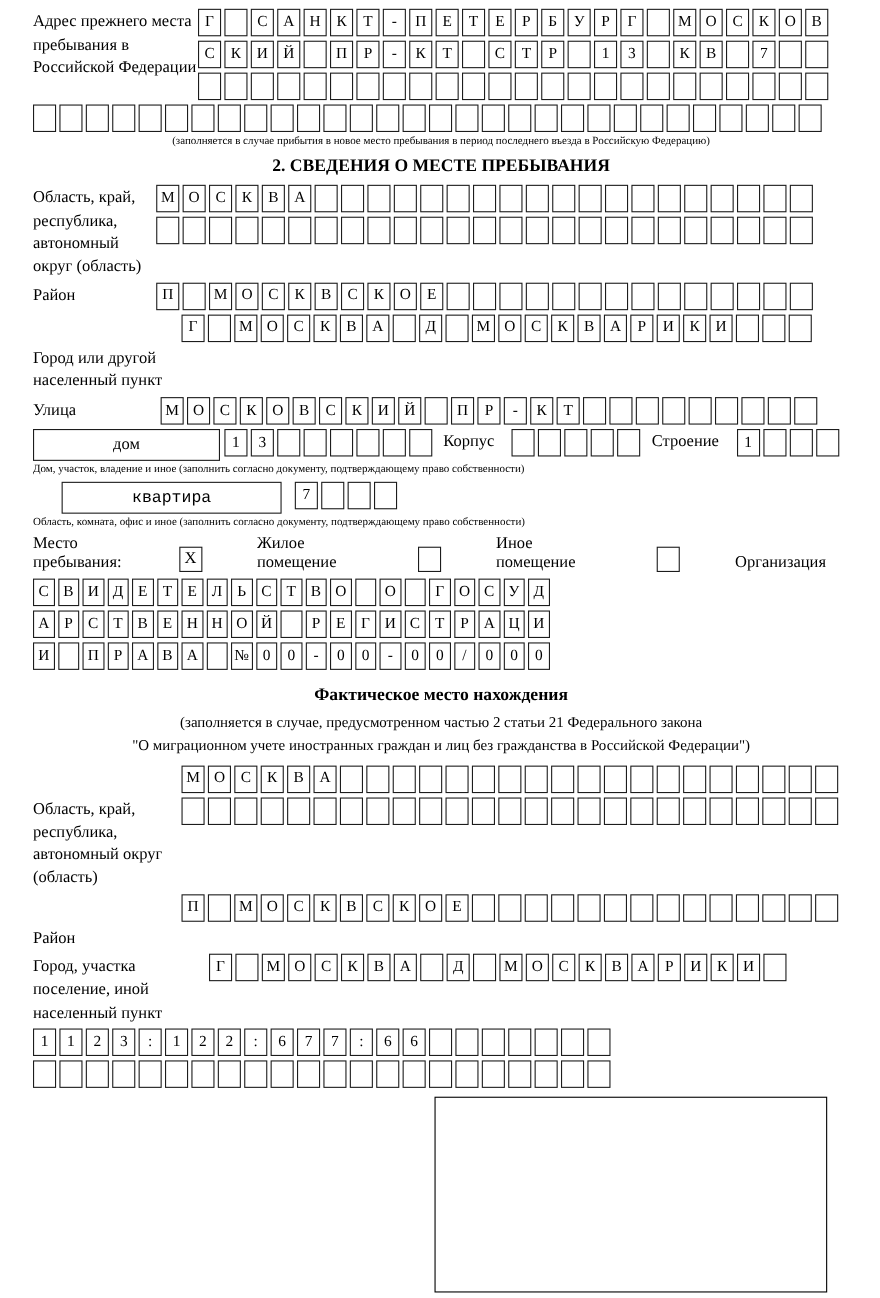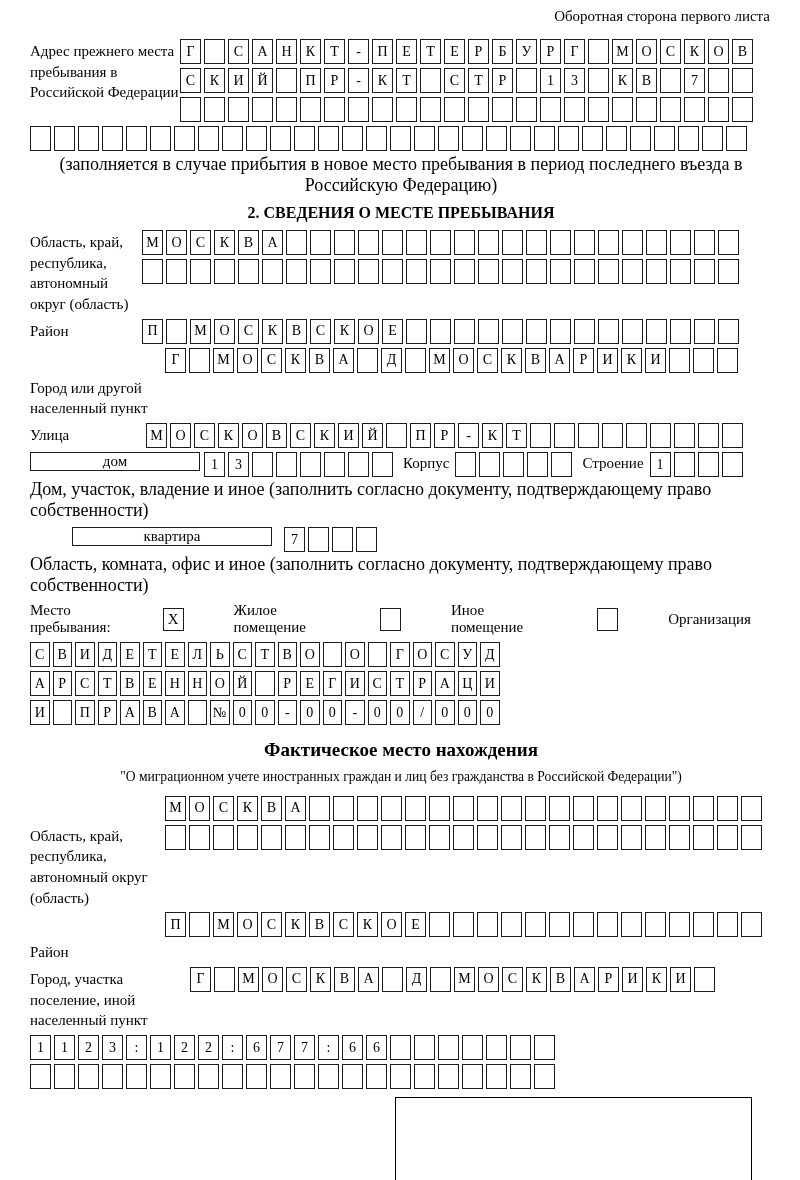--- a/index.html
+++ b/index.html
@@ -22,56 +22,55 @@
   .cell {
     box-sizing:border-box; flex:none;
     width:21px; height:25px;
     border:1.6px solid #1c1c1c;
     display:inline-flex; align-items:center; justify-content:center;
     font-size:14px; line-height:1;
   }
   .cells-sm .cell { width:19.5px; }
   .fullrow { margin:0 0 3px 0; }
 
-  .caption { font-size:18px; margin:2px 0 6px 0; }
+  .caption { font-size:10px; margin:2px 0 6px 0; }
   .center { text-align:center; }
 
   .sec-title { text-align:center; font-weight:bold; font-size:16px; margin:8px 0 8px 0; }
-  .sub-title { text-align:center; font-weight:bold; font-size:19px; margin:14px 0 6px 0; }
+  .sub-title { text-align:center; font-weight:bold; font-size:16px; margin:14px 0 6px 0; }
 
   .widebox {
-    box-sizing:border-box; flex:none; height:19px;
+    box-sizing:border-box; flex:none; height:29px;
     border:1.6px solid #1c1c1c;
     display:flex; align-items:center; justify-content:center;
     font-size:15px;
   }
-  .inline-lbl { flex:none; padding:3px 6px 0 10px; }
+  .inline-lbl { flex:none; padding:3px 16px 0 10px; }
   .houserow { display:flex; align-items:flex-start; margin-bottom:2px; }
 
-  .cbrow { display:flex; align-items:center; margin:6px 0 2px 0;gap:40px; }
+  .cbrow { display:flex; align-items:flex-end; margin:6px 0 2px 0;gap:40px; }
   .cb {
     box-sizing:border-box; flex:none; width:21px; height:23px;
     border:1.6px solid #1c1c1c; margin:0 10px 0 12px;
     display:inline-flex; align-items:center; justify-content:center;
     font-size:15px;
   }
   .cbopt { padding-right:22px; }
 
   .stamp-box {
     box-sizing:border-box; width:357px; height:178px;
     border:1.6px solid #000; margin:8px 0 6px 365px;
   }
   .law-note { font-size:13.6px; line-height:1.5; }
 </style>
 </head>
 <body>
 
 <div class="page">
 
-  <div class="top-title">Оборотная сторона первого листа</div>
 
   <div class="field">
     <div class="lbl w150">Адрес прежнего места пребывания в Российской Федерации</div>
     <div class="gridcol">
       <div class="cells">
           <span class="cell">Г</span>
           <span class="cell"></span>
           <span class="cell">С</span>
           <span class="cell">А</span>
           <span class="cell">Н</span>
@@ -361,21 +360,21 @@
     <div class="cells">
         <span class="cell">1</span>
         <span class="cell"></span>
         <span class="cell"></span>
         <span class="cell"></span>
       </div>
   </div>
   <div class="caption">Дом, участок, владение и иное (заполнить согласно документу, подтверждающему право собственности)</div>
 
   <div class="houserow">
-    <div class="widebox" style="width:200px; margin-left:42px;">квартира</div>
+    <div class="widebox" style="width:200px; margin-left:26px;font-family:Liberation Mono, monospace;">квартира</div>
     <div class="cells" style="margin-left:12px;">
         <span class="cell">7</span>
         <span class="cell"></span>
         <span class="cell"></span>
         <span class="cell"></span>
       </div>
   </div>
   <div class="caption">Область, комната, офис и иное (заполнить согласно документу, подтверждающему право собственности)</div>
 
   <div class="cbrow">
@@ -456,20 +455,21 @@
           <span class="cell">0</span>
           <span class="cell">/</span>
           <span class="cell">0</span>
           <span class="cell">0</span>
           <span class="cell">0</span>
         </div>
     </div>
   </div>
 
   <div class="sub-title">Фактическое место нахождения</div>
+  <div class="law-note center">(заполняется в случае, предусмотренном частью 2 статьи 21 Федерального закона</div>
   <div class="law-note center" style="margin-bottom:8px;">"О миграционном учете иностранных граждан и лиц без гражданства в Российской Федерации")</div>
 
   <div class="field">
     <div class="lbl w135">Область, край, республика, автономный округ (область)</div>
     <div class="gridcol">
       <div class="cells">
           <span class="cell">М</span>
           <span class="cell">О</span>
           <span class="cell">С</span>
           <span class="cell">К</span>

